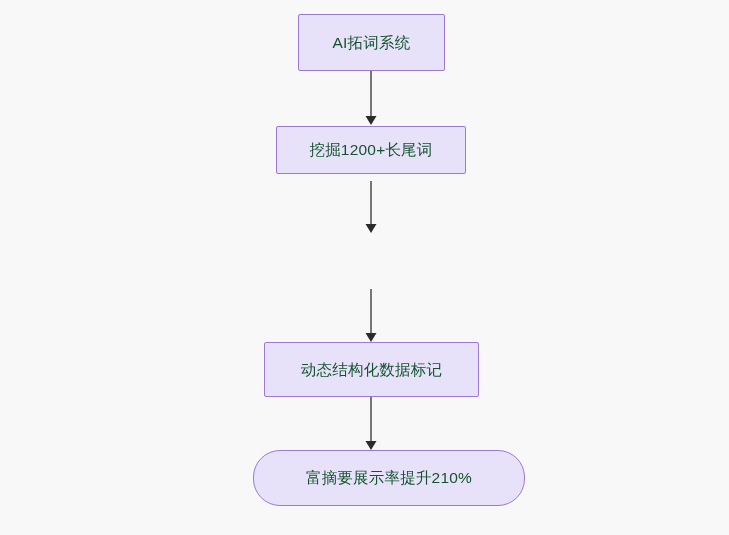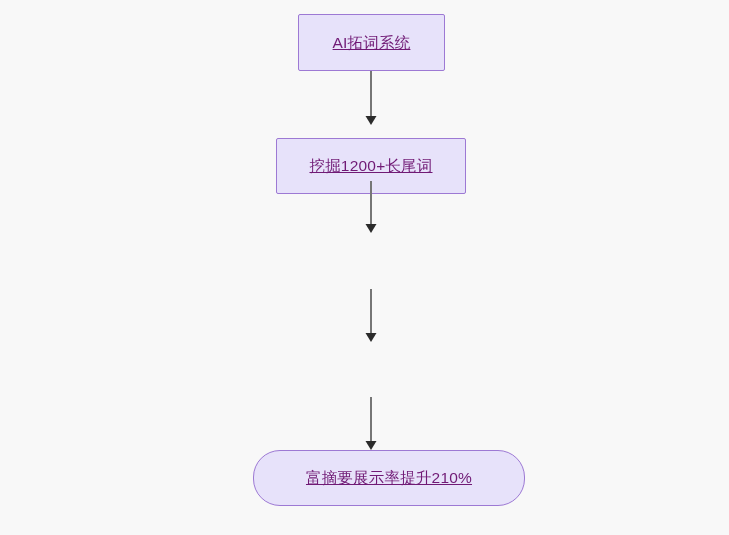--- a/index.html
+++ b/index.html
@@ -23,49 +23,51 @@
     box-sizing: border-box;
     background: #e7e2fa;
     border: 1.6px solid #9d79d4;
     border-radius: 2px;
     display: flex;
     align-items: center;
     justify-content: center;
   }
   .node-label {
     font-size: 15.5px;
-    color: #701a75;
+    color: #14532d;
     line-height: 1;
     letter-spacing: 0.2px;
     white-space: nowrap;
     text-align: center;
-    text-decoration: underline;
   }
   .edge {
     position: absolute;
   }
   .edge svg {
     display: block;
     overflow: visible;
   }
 </style>
 </head>
 <body style="background: rgb(248, 248, 248);">
 
 <div id="flowchart-canvas">
 
   <div class="node" style="left: 298px; top: 14px; width: 147px; height: 57px; background: rgb(231, 226, 250); border-color: rgb(157, 121, 212); color: rgb(29, 29, 31);">
     <span class="node-label">AI拓词系统</span>
   </div>
 
-  <div class="node" style="left: 276px; top: 138px; width: 190px; height: 56px; background: rgb(231, 226, 250); border-color: rgb(157, 121, 212); color: rgb(29, 29, 31);">
+  <div class="node" style="left: 276px; top: 126px; width: 190px; height: 48px; background: rgb(231, 226, 250); border-color: rgb(157, 121, 212); color: rgb(29, 29, 31);">
     <span class="node-label">挖掘1200+长尾词</span>
   </div>
 
 
+  <div class="node" style="left: 264px; top: 342px; width: 215px; height: 55px; background: rgb(231, 226, 250); border-color: rgb(157, 121, 212); color: rgb(29, 29, 31);">
+    <span class="node-label">动态结构化数据标记</span>
+  </div>
 
   <div class="node" style="left: 253px; top: 450px; width: 272px; height: 56px; background: rgb(231, 226, 250); border-color: rgb(157, 121, 212); color: rgb(29, 29, 31); border-radius: 27px;">
     <span class="node-label">富摘要展示率提升210%</span>
   </div>
 
   <div class="edge" style="left: 363px; top: 71px; width: 16px; height: 54px;">
       <svg width="16" height="54" viewBox="0 0 16 54">
         <line x1="8" y1="0" x2="8" y2="46" stroke="#767676" stroke-width="2"></line>
         <polygon points="2.5,45 13.5,45 8,54" fill="#2b2b2b"></polygon>
       </svg>

